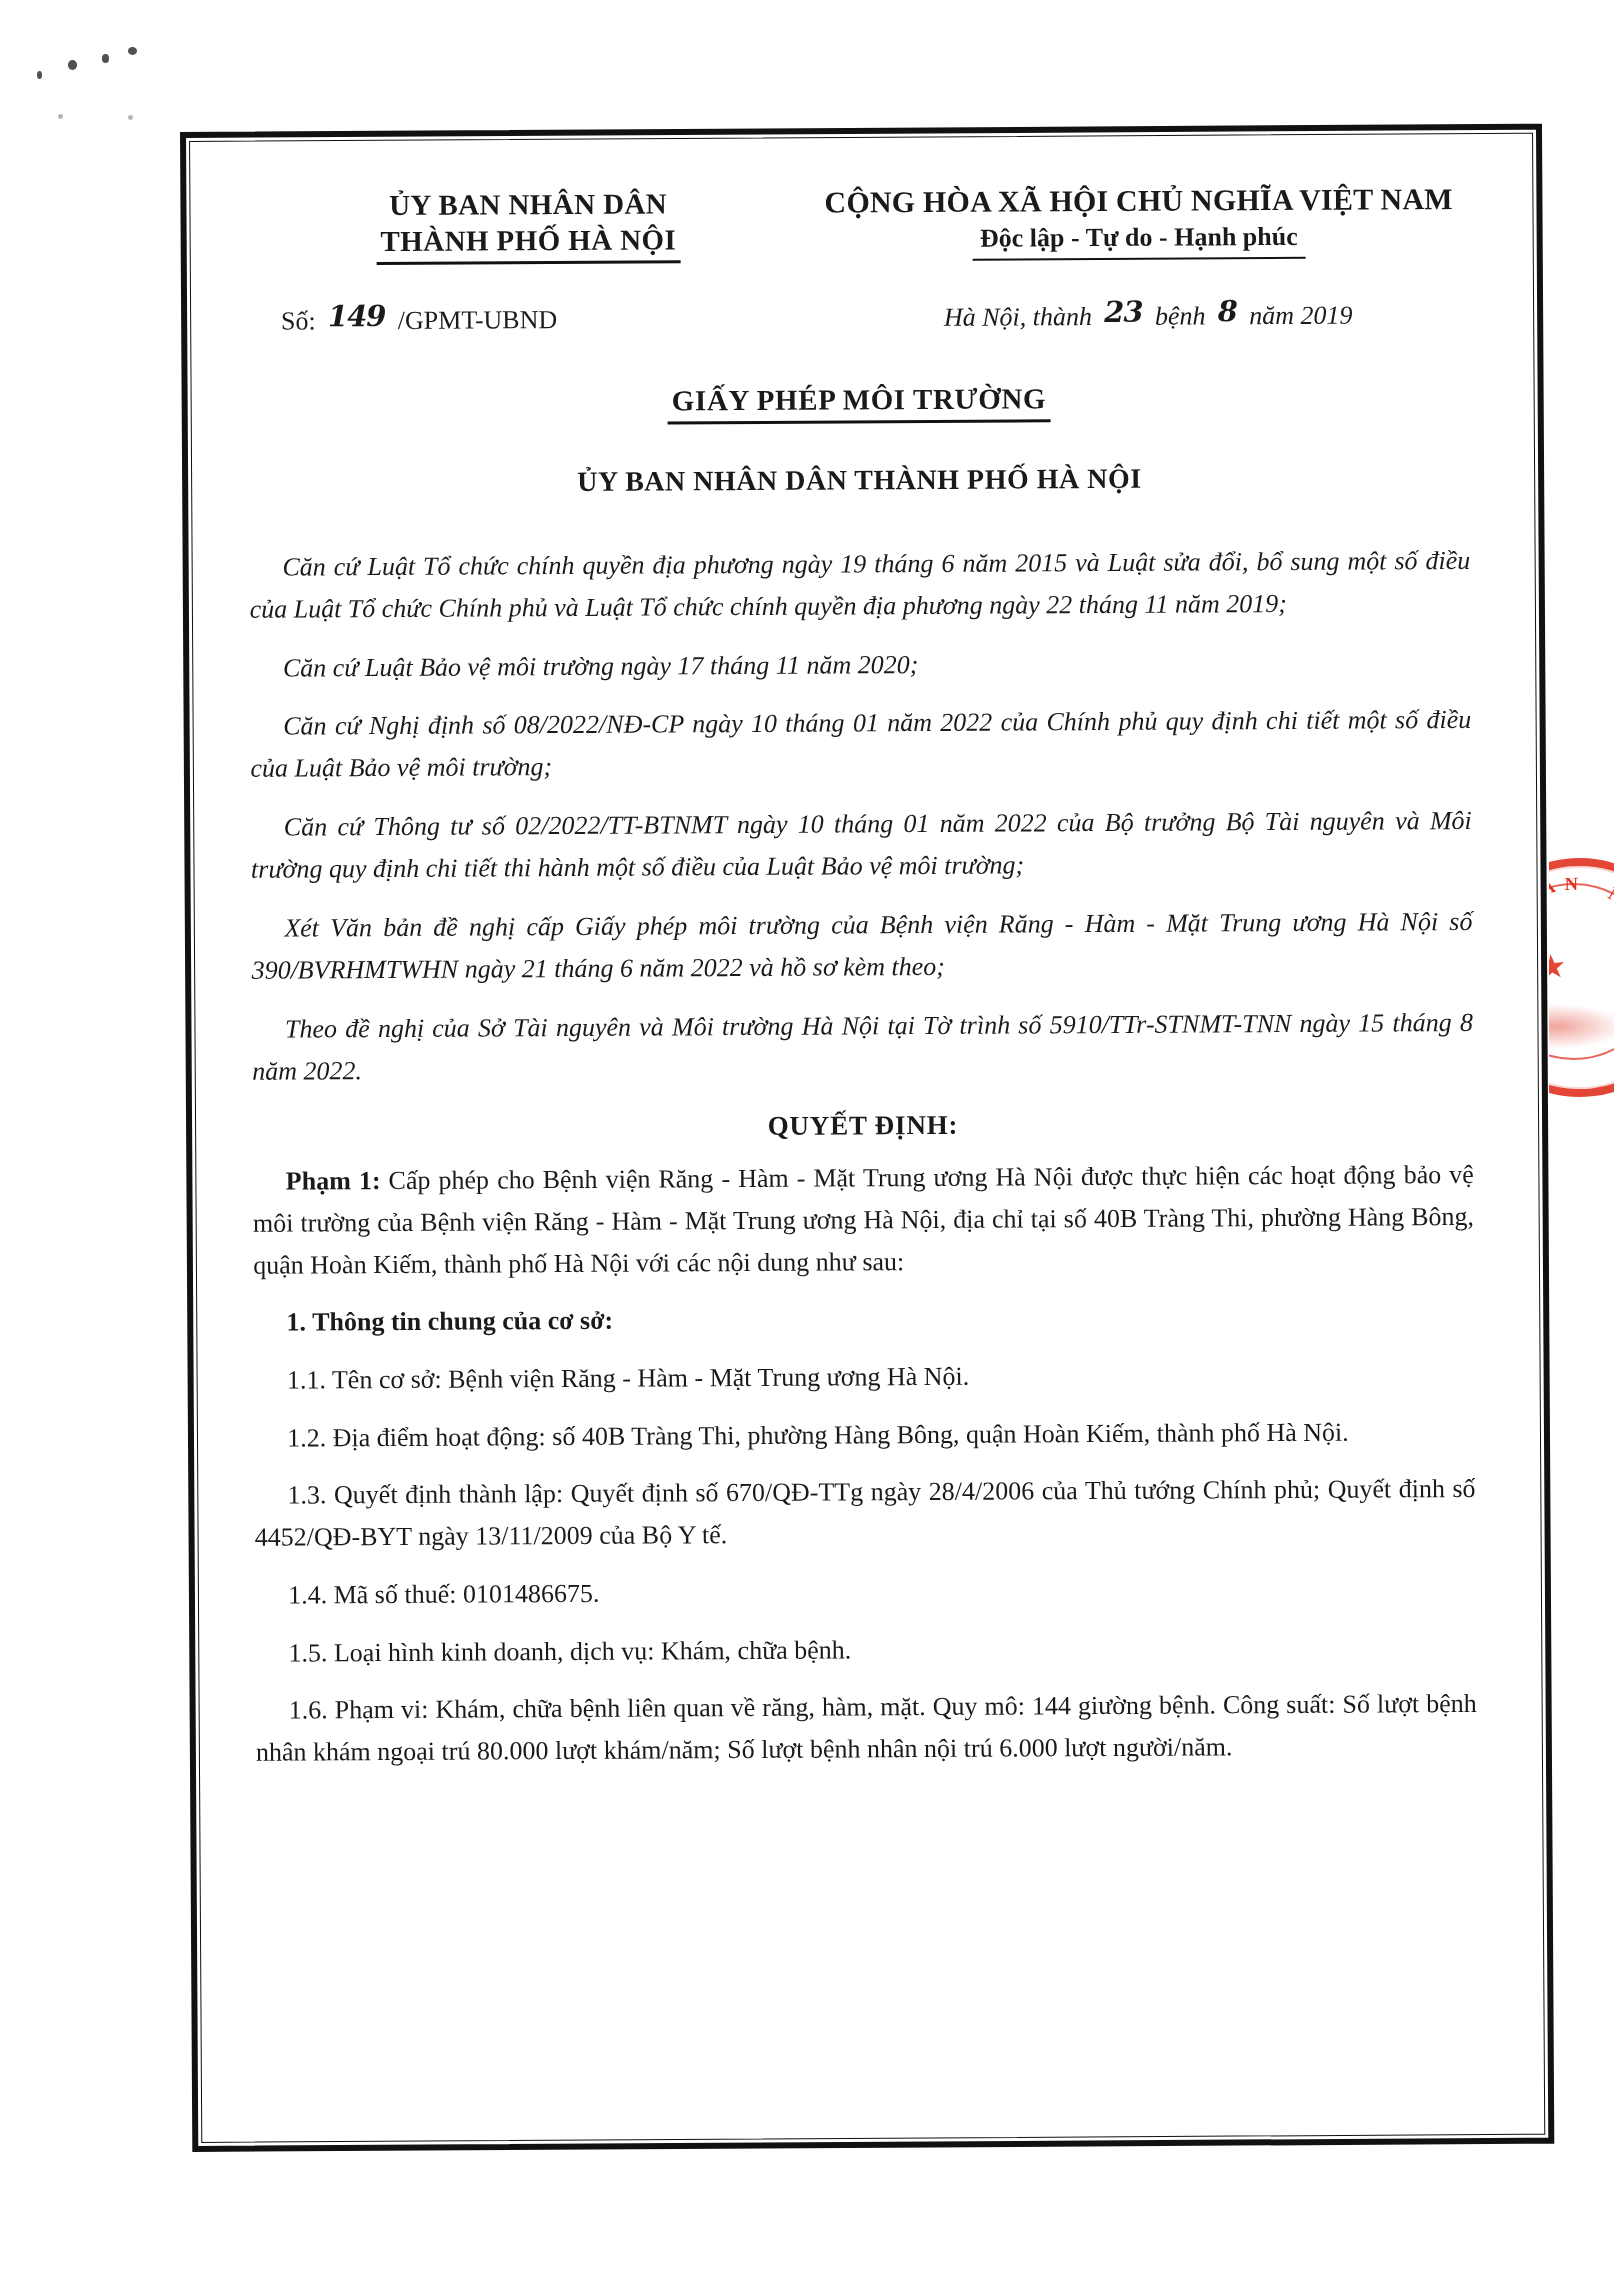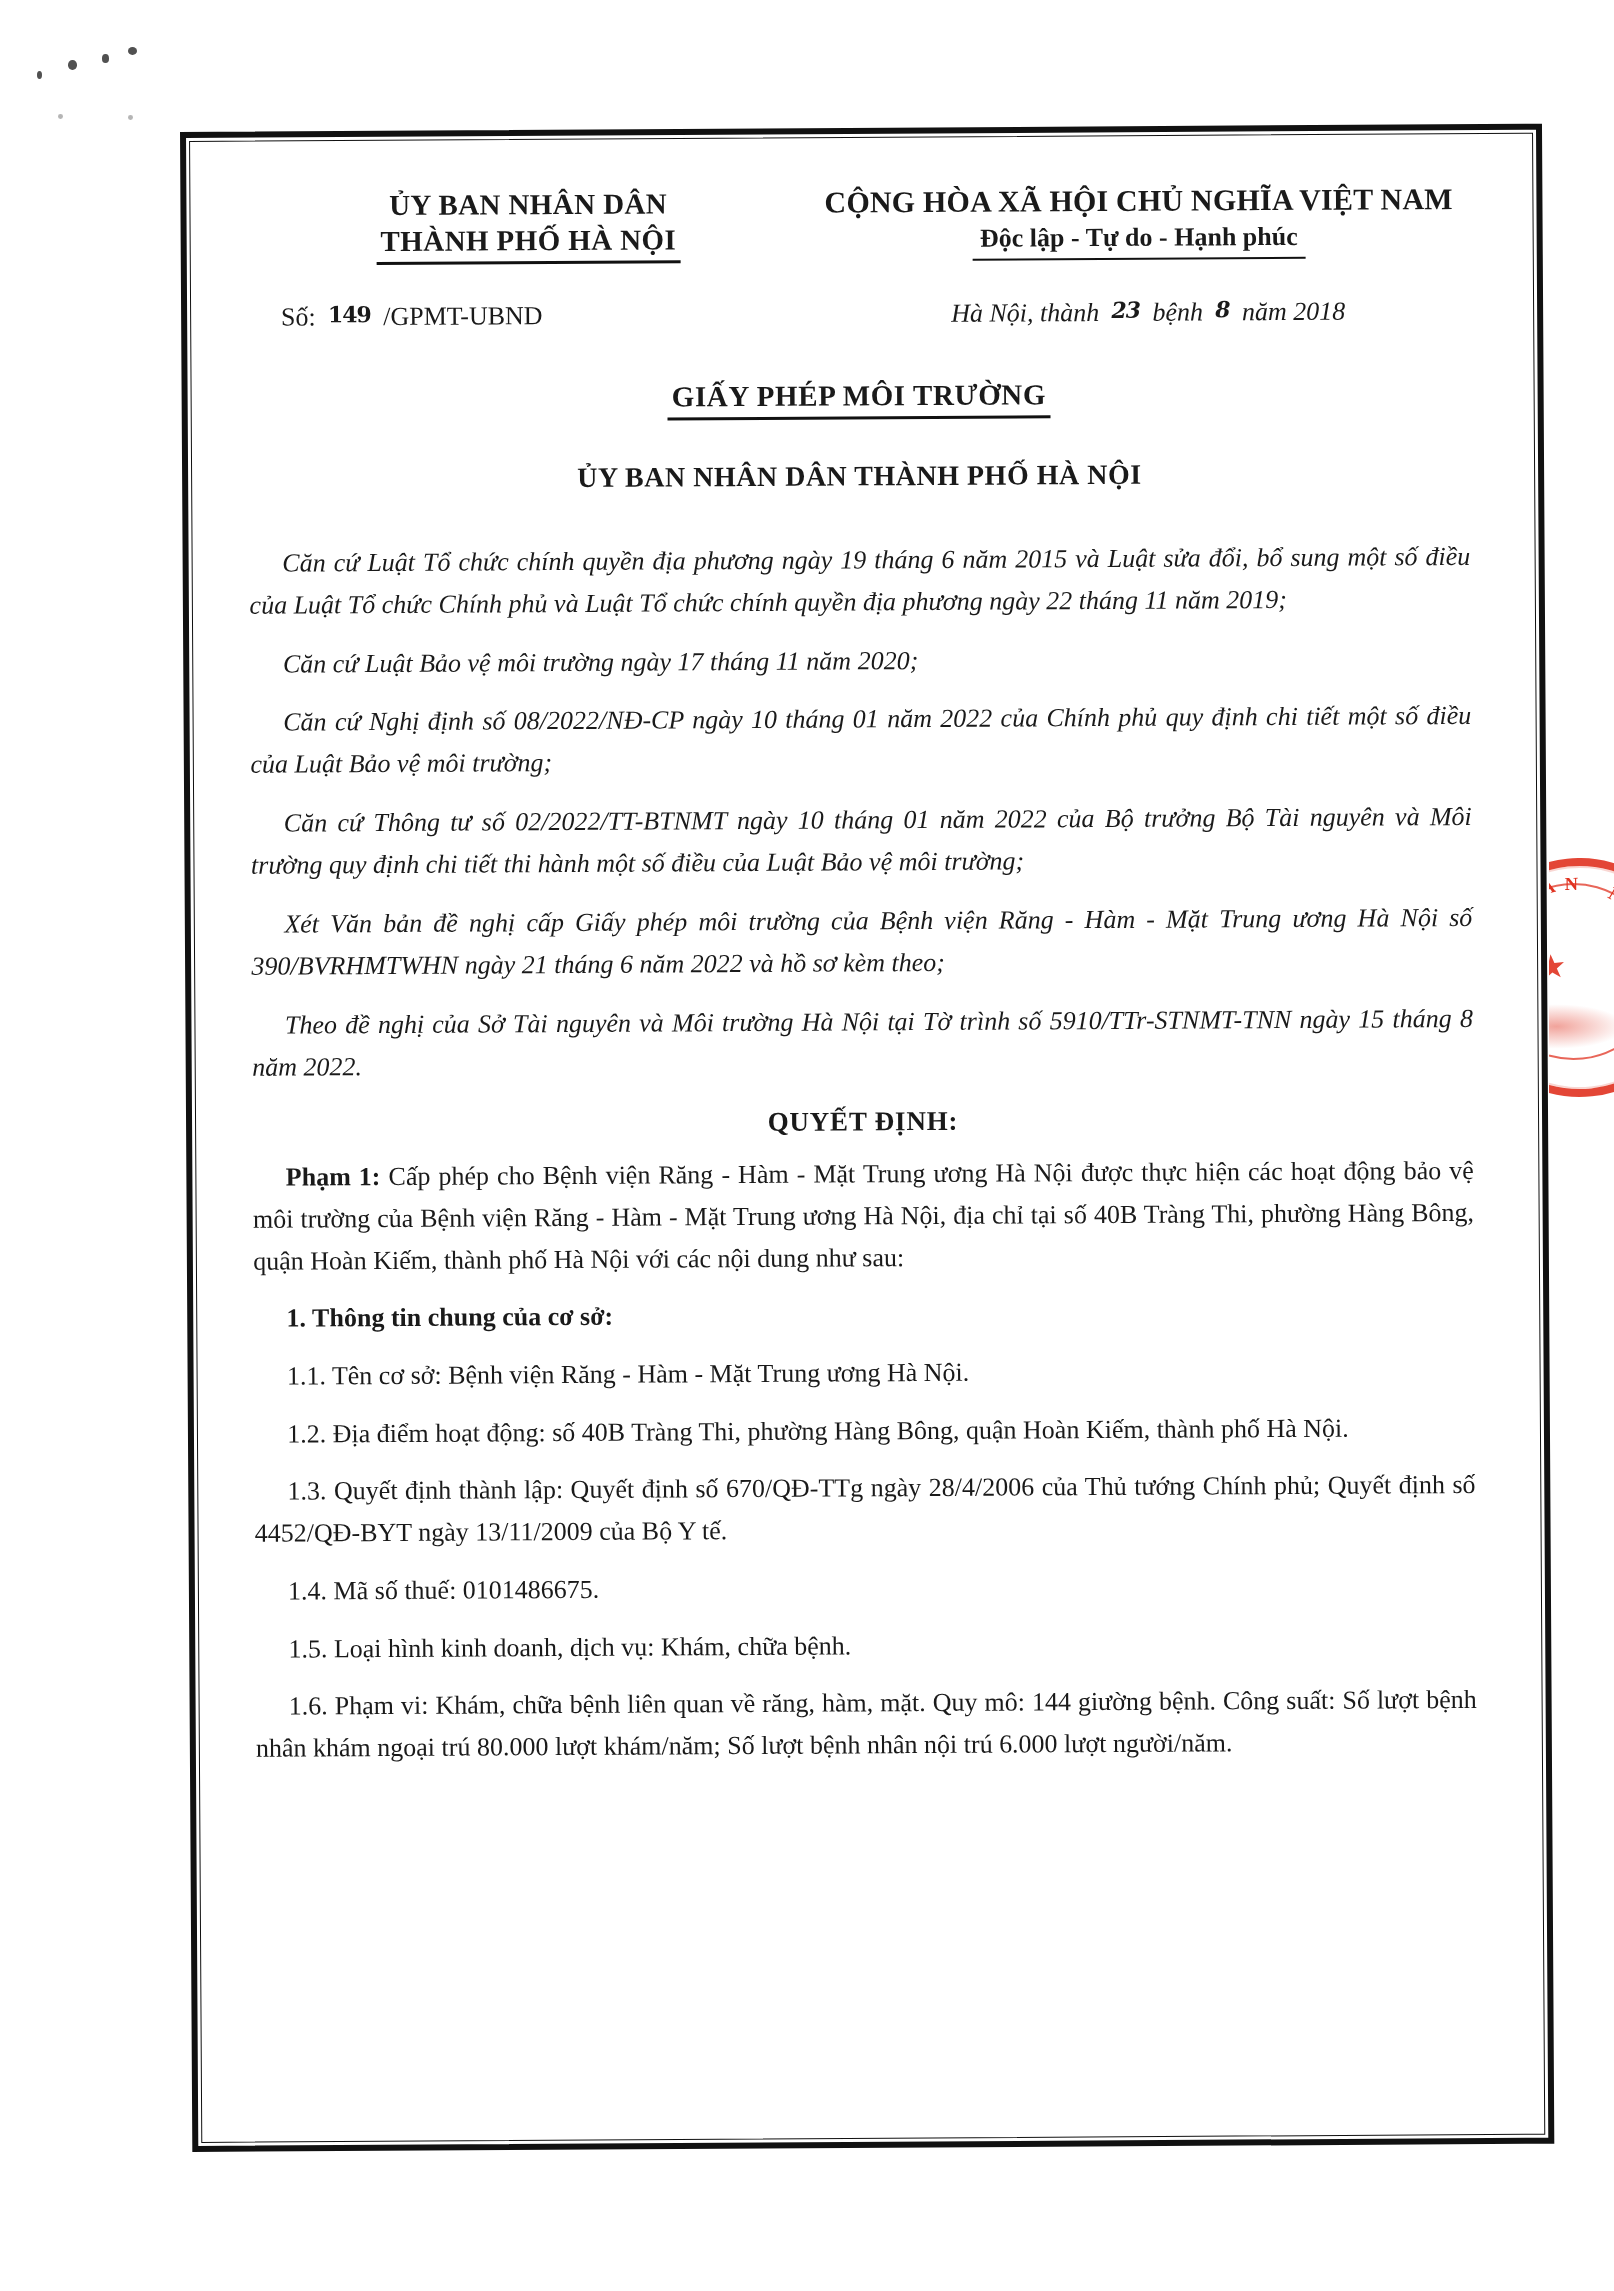--- a/index.html
+++ b/index.html
@@ -48,22 +48,22 @@
   .motto{
     font-weight:bold;font-size:26px;line-height:1.25;margin-top:3.9px;display:inline-block;
   }
   .motto .u-line{display:inline-block;border-bottom:2.9px solid #111;padding:0 7.8px 2.9px 7.8px;}
 
   
   .numline{display:flex;align-items:baseline;margin-top:37px;}
   .numline .left{width:46%;font-size:26px;padding-left:33px;white-space:nowrap;}
   .numline .right{width:54%;font-size:26px;text-align:center;font-style:italic;white-space:nowrap;}
   .hand{
-    font-family:"DejaVu Serif",serif;font-weight:bold;
-    font-size:22px;letter-spacing:-1px;padding:0 5.8px;position:relative;top:-2.9px;
+    font-family:"DejaVu Serif",serif;font-style:italic;font-weight:bold;
+    font-size:29px;letter-spacing:-1px;padding:0 5.8px;position:relative;top:-2.9px;
   }
 
   
   .doc-title{
     text-align:center;font-weight:bold;font-size:29px;letter-spacing:0.6px;margin-top:50px;
   }
   .doc-title .u-line{display:inline-block;border-bottom:3.4px solid #111;padding:0 3.9px 3.9px 3.9px;}
   .doc-subtitle{
     text-align:center;font-weight:bold;font-size:28px;letter-spacing:0.5px;margin-top:41px;
   }
@@ -153,21 +153,21 @@
       <span>Số:</span>
       <span class="hand">149</span>
       <span>/GPMT-UBND</span>
     </div>
     <div class="right">
       <span>Hà Nội, thành</span>
       <span class="hand">23</span>
       <span>bệnh</span>
       <span class="hand">8</span>
       <span>năm</span>
-      <span>2018</span>
+      <span>2019</span>
     </div>
   </div>
 
   <div class="doc-title">
     <span class="u-line">GIẤY PHÉP MÔI TRƯỜNG</span>
   </div>
 
   <div class="doc-subtitle">ỦY BAN NHÂN DÂN THÀNH PHỐ HÀ NỘI</div>
 
   <div class="recitals">

